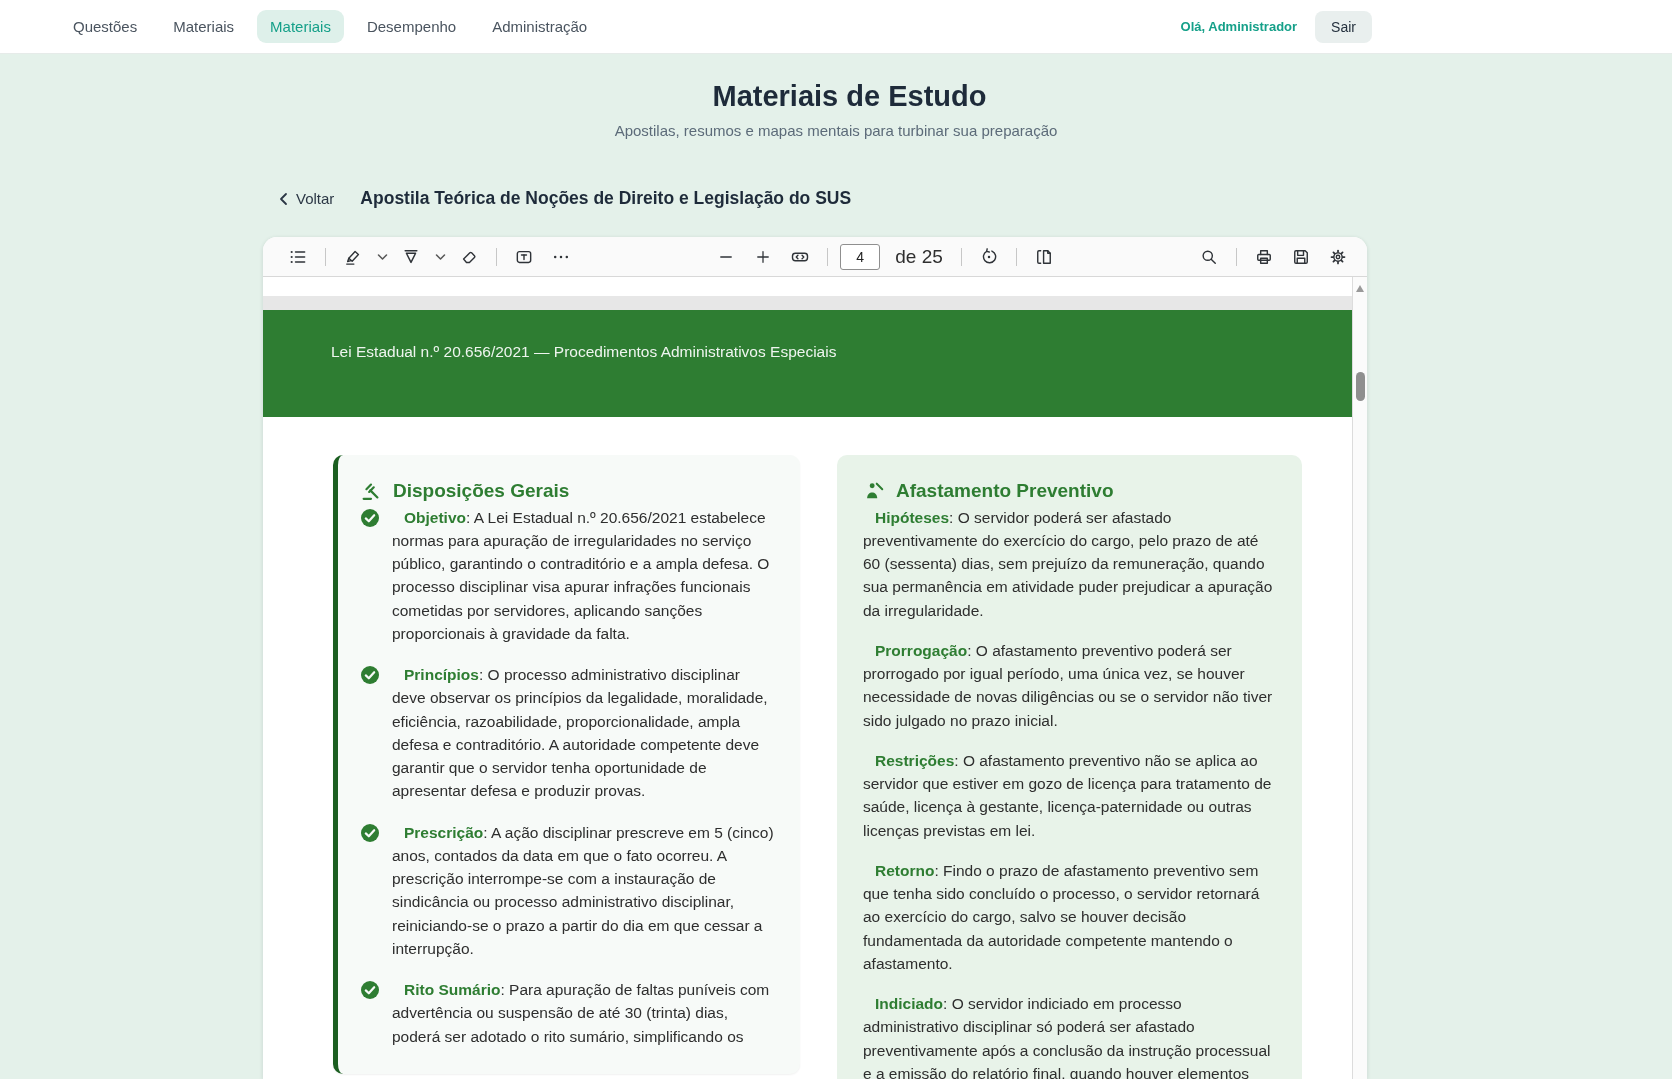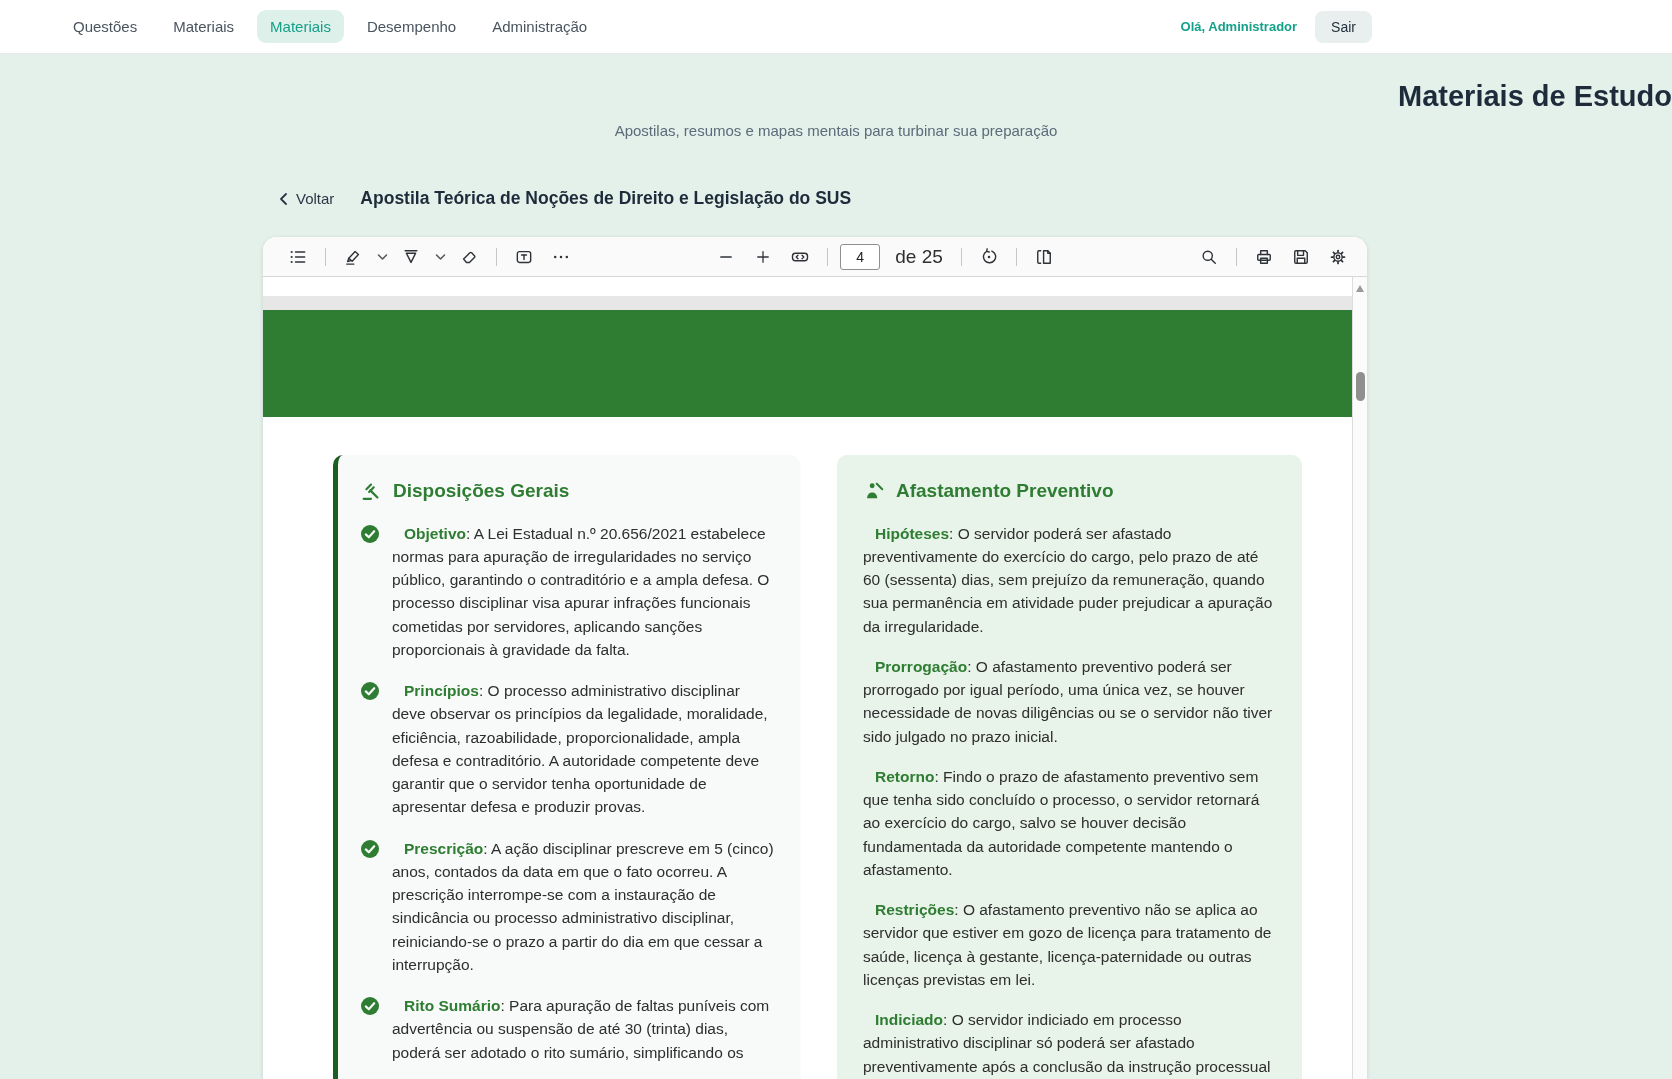--- a/index.html
+++ b/index.html
@@ -15,21 +15,21 @@
   .brand-name { font-size:20px; font-weight:700; color:#1f2b38; letter-spacing:.2px; }
   .nav { display:flex; align-items:center; gap:10px; margin-left:60px; }
   .nav-item { font-size:15px; color:#4a545f; padding:8px 13px; border-radius:9px; cursor:pointer; white-space:nowrap; }
   .nav-item.active { color:#15a089; background:#def0ea; font-weight:500; }
   .header-right { margin-left:auto; margin-right:300px; display:flex; align-items:center; gap:18px; }
   .greeting { color:#15a089; font-size:13px; font-weight:600; }
   .logout-btn { background:#e9efee; border:none; border-radius:8px; padding:8px 16px;
                 font-size:14px; color:#25313e; font-family:inherit; cursor:pointer; }
 
   
-  .page-title { position:absolute; top:80px; left:0; width:100%; text-align:right;
+  .page-title { position:absolute; top:80px; left:0; width:100%; text-align:center;
                 font-size:29px; font-weight:800; color:#1e2b3a;padding-left:27px; }
   .page-sub { position:absolute; top:122px; left:0; width:100%; text-align:center;
               font-size:15px; color:#5c6b79; }
 
   
   .crumb-row { position:absolute; top:188px; left:278px; display:flex; gap:26px; }
   .back-link { display:flex; align-items:center; gap:7px; font-size:15px; color:#2b3745; cursor:pointer; }
   .doc-title { font-size:17.5px; font-weight:700; color:#1e2b3a; }
 
   
@@ -55,21 +55,21 @@
   .doc-banner { height:107px; background:#2e7d32; padding:21px 40px 0 68px; }
   .doc-banner h1 { color:#ffffff; font-size:30px; font-weight:700; letter-spacing:.2px; }
   .doc-banner p { color:rgba(255,255,255,.92); font-size:15.5px; margin-top:12px; }
 
   .columns { display:flex; gap:37px; padding:38px 50px 40px 70px; align-items:flex-start; }
   .card { border-radius:10px; font-size:15.5px; line-height:1.5; color:#2e2e2e; }
   .card-left { width:467px; background:#f7faf8; border-left:5px solid #1b5e20;
                padding:22px 26px 26px 22px; box-shadow:0 1px 2px rgba(0,0,0,.06); }
   .card-right { width:465px; background:#e8f3e9; padding:22px 26px 24px 26px; }
   .card-head { display:flex; align-items:center; gap:11px; color:#2e7d32;
-               font-size:19px; font-weight:700; margin-bottom:16px; }
+               font-size:19px; font-weight:700; }
   .citem { display:flex; gap:12px; margin-bottom:18px; }
   .citem:last-child { margin-bottom:0; }
   .citem .check { flex:0 0 20px; margin-top:2px; }
   .term { color:#2e7d32; font-weight:700;margin-left:12px; }
   .rp { margin-bottom:17px; }
   .rp:last-child { margin-bottom:0; }
 
   
   .vscroll { position:absolute; top:0; right:0; width:15px; bottom:0; background:#fbfbfb;
              border-left:1px solid #dcdcdc; }
@@ -252,20 +252,21 @@
         </svg>
       </span>
     </div>
   </div>
 
   <div class="canvas">
     <div class="prev-page"></div>
 
     <div class="pdf-page">
       <div class="doc-banner">
+        <p>Lei Estadual n.º 20.656/2021 — Procedimentos Administrativos Especiais</p>
       </div>
 
       <div class="columns">
 
         <div class="card card-left">
           <div class="card-head">
             <svg width="22" height="22" viewBox="0 0 24 24">
               <g stroke="#2e7d32" stroke-width="2.4" stroke-linecap="round" fill="none">
                 <line x1="7" y1="10" x2="12" y2="5"></line>
                   <line x1="10" y1="13" x2="15" y2="8"></line>
@@ -322,22 +323,22 @@
             <svg width="22" height="22" viewBox="0 0 24 24">
               <circle cx="10" cy="6.2" r="2.7" fill="#2e7d32"></circle>
               <path d="M4.5 20 c0-4.2 2.7-6.3 5.5-6.3 s5.5 2.1 5.5 6.3 Z" fill="#2e7d32"></path>
               <line x1="15" y1="4" x2="21" y2="10" stroke="#2e7d32" stroke-width="2.2" stroke-linecap="round"></line>
             </svg>
             <span>Afastamento Preventivo</span>
           </div>
 
           <p class="rp"><span class="term">Hipóteses</span><span>: O servidor poderá ser afastado preventivamente do exercício do cargo, pelo prazo de até 60 (sessenta) dias, sem prejuízo da remuneração, quando sua permanência em atividade puder prejudicar a apuração da irregularidade.</span></p>
           <p class="rp"><span class="term">Prorrogação</span><span>: O afastamento preventivo poderá ser prorrogado por igual período, uma única vez, se houver necessidade de novas diligências ou se o servidor não tiver sido julgado no prazo inicial.</span></p>
+          <p class="rp"><span class="term">Restrições</span><span>: O afastamento preventivo não se aplica ao servidor que estiver em gozo de licença para tratamento de saúde, licença à gestante, licença-paternidade ou outras licenças previstas em lei.</span></p>
           <p class="rp"><span class="term">Retorno</span><span>: Findo o prazo de afastamento preventivo sem que tenha sido concluído o processo, o servidor retornará ao exercício do cargo, salvo se houver decisão fundamentada da autoridade competente mantendo o afastamento.</span></p>
-          <p class="rp"><span class="term">Restrições</span><span>: O afastamento preventivo não se aplica ao servidor que estiver em gozo de licença para tratamento de saúde, licença à gestante, licença-paternidade ou outras licenças previstas em lei.</span></p>
           <p class="rp"><span class="term">Indiciado</span><span>: O servidor indiciado em processo administrativo disciplinar só poderá ser afastado preventivamente após a conclusão da instrução processual e a emissão do relatório final, quando houver elementos que justifiquem a medida.</span></p>
         </div>
       </div>
     </div>
 
     <div class="vscroll">
       <span class="scroll-up"></span>
       <span class="scroll-thumb"></span>
     </div>
   </div>

